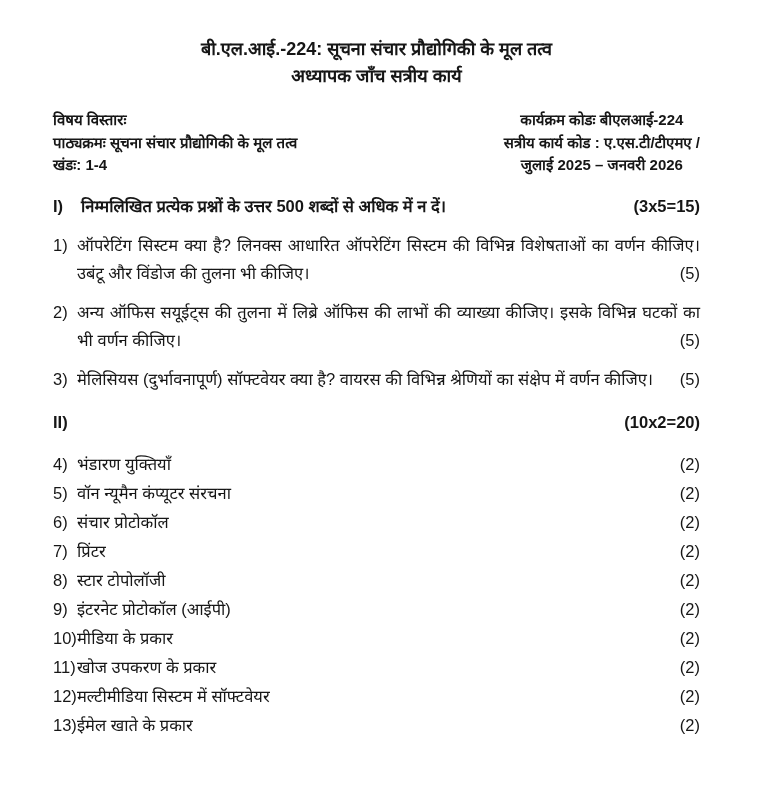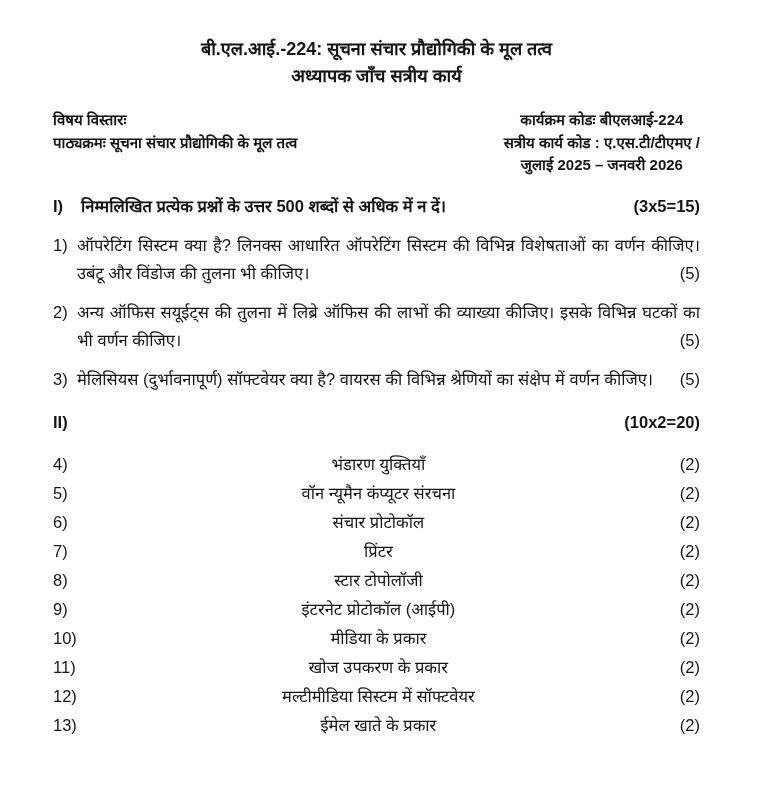--- a/index.html
+++ b/index.html
@@ -69,37 +69,38 @@
   }
   
   .short-list { margin-top: 14px; }
   .question-short {
     display: flex;
     font-size: 16.5px;
     line-height: 29px;
     height: 29px;
   }
   .qs-num { width: 24px; flex-shrink: 0; }
-  .qs-text { flex: 1; text-align: center; }
+  .qs-text { flex: 1; }
   .qs-marks { text-align: right; }
 </style>
 </head>
 <body>
 
 <div class="page">
 
   <div class="doc-title">
     <div>बी.एल.आई.-224: सूचना संचार प्रौद्योगिकी के मूल तत्व</div>
     <div>अध्यापक जाँच सत्रीय कार्य</div>
   </div>
 
   <div class="meta">
     <div class="meta-left">
       <div>विषय विस्तारः</div>
       <div>पाठ्यक्रमः सूचना संचार प्रौद्योगिकी के मूल तत्व</div>
+      <div>खंडः: 1-4</div>
     </div>
     <div class="meta-right">
       <div>कार्यक्रम कोडः बीएलआई-224</div>
       <div>सत्रीय कार्य कोड : ए.एस.टी/टीएमए /</div>
       <div>जुलाई 2025 – जनवरी 2026</div>
     </div>
   </div>
 
   <div class="section-header">
     <span class="sec-num">I)</span>

